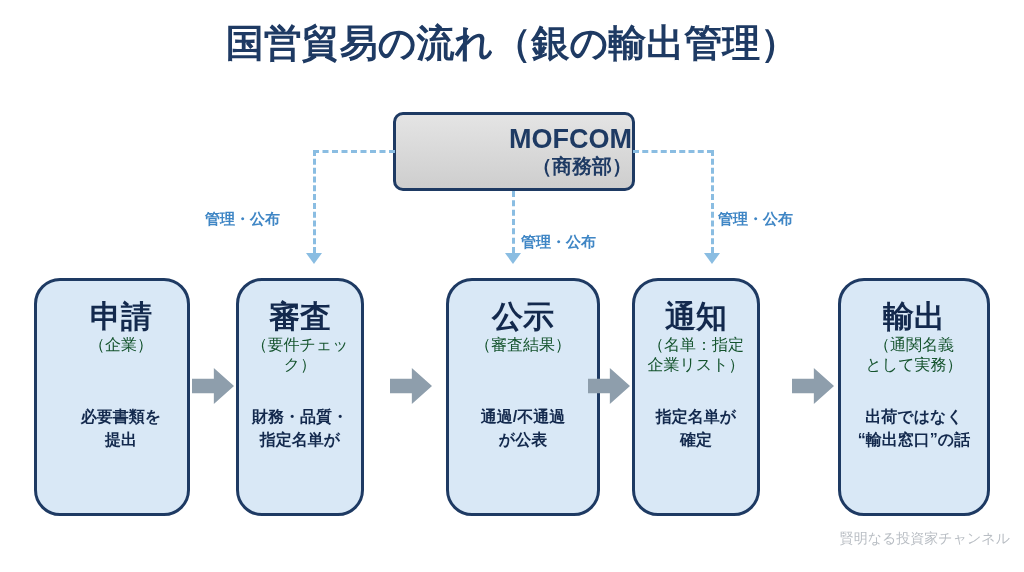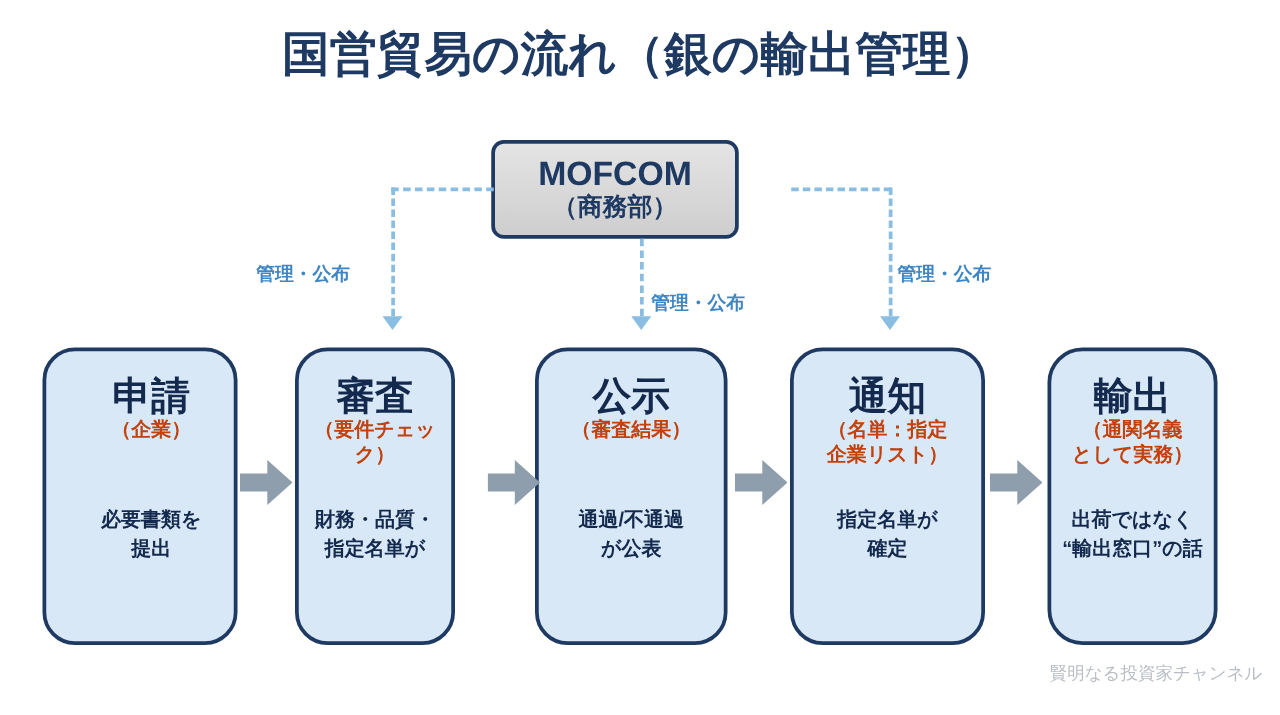--- a/index.html
+++ b/index.html
@@ -22,29 +22,29 @@
     text-align: center;
     font-size: 38px;
     font-weight: 700;
     color: #1e3a63;
     letter-spacing: 0px;
   }
   .mofcom-box {
     position: absolute;
     left: 393px;
     top: 112px;
-    width: 198px;
+    width: 242px;
     height: 79px;
     background: linear-gradient(180deg, #e4e4e4 0%, #cecece 100%);
     border: 3px solid #1e3a63;
     border-radius: 10px;
     display: flex;
     flex-direction: column;
     justify-content: center;
-    align-items: center;
+    align-items: flex-end;
     color: #1e3a63;
     font-weight: 700;
   }
   .mofcom-name { font-size: 27px; line-height: 1.1; }
   .mofcom-sub  { font-size: 20px; line-height: 1.2; }
 
   .dash { position: absolute; }
   .dash.h { border-top: 3px dashed #8abde2; height: 0; }
   .dash.v { border-left: 3px dashed #8abde2; width: 0; }
   .dash-arrowhead {
@@ -78,25 +78,25 @@
     text-align: center;
   }
   .step-heading {
     font-size: 31px;
     font-weight: 700;
     line-height: 1.15;
     color: #13294d;
   }
   .step-sub {
     font-size: 16px;
-    font-weight: 700;
+    font-weight: 400;
     line-height: 1.3;
     min-height: 46px;
     white-space: pre-line;
-    color: #c2410c;
+    color: #14532d;
   }
   .step-body {
     margin-top: 24px;
     font-size: 16px;
     font-weight: 700;
     line-height: 1.45;
     white-space: pre-line;
     color: #13294d;
   }
   .flow-arrow {
@@ -149,36 +149,36 @@
 提出</div>
   </div>
 
   <div class="step-box" style="left:236px; width:128px;">
     <div class="step-heading">審査</div>
     <div class="step-sub">（要件チェック）</div>
     <div class="step-body">財務・品質・
 指定名単が</div>
   </div>
 
-  <div class="step-box" style="left:428px; width:154px;">
+  <div class="step-box" style="left:446px; width:154px;">
     <div class="step-heading">公示</div>
     <div class="step-sub">（審査結果）</div>
     <div class="step-body">通過/不通過
 が公表</div>
   </div>
 
-  <div class="step-box" style="left:632px; width:156px;">
+  <div class="step-box" style="left:632px; width:128px;">
     <div class="step-heading">通知</div>
     <div class="step-sub">（名単：指定
 企業リスト）</div>
     <div class="step-body">指定名単が
 確定</div>
   </div>
 
-  <div class="step-box" style="left:838px; width:136px;border-radius:28px;">
+  <div class="step-box" style="left:838px; width:152px;">
     <div class="step-heading">輸出</div>
     <div class="step-sub">（通関名義
 として実務）</div>
     <div class="step-body">出荷ではなく
 “輸出窓口”の話</div>
   </div>
 
   <div class="flow-arrow" style="left:192px;"></div>
   <div class="flow-arrow" style="left:390px;"></div>
   <div class="flow-arrow" style="left:588px;"></div>

